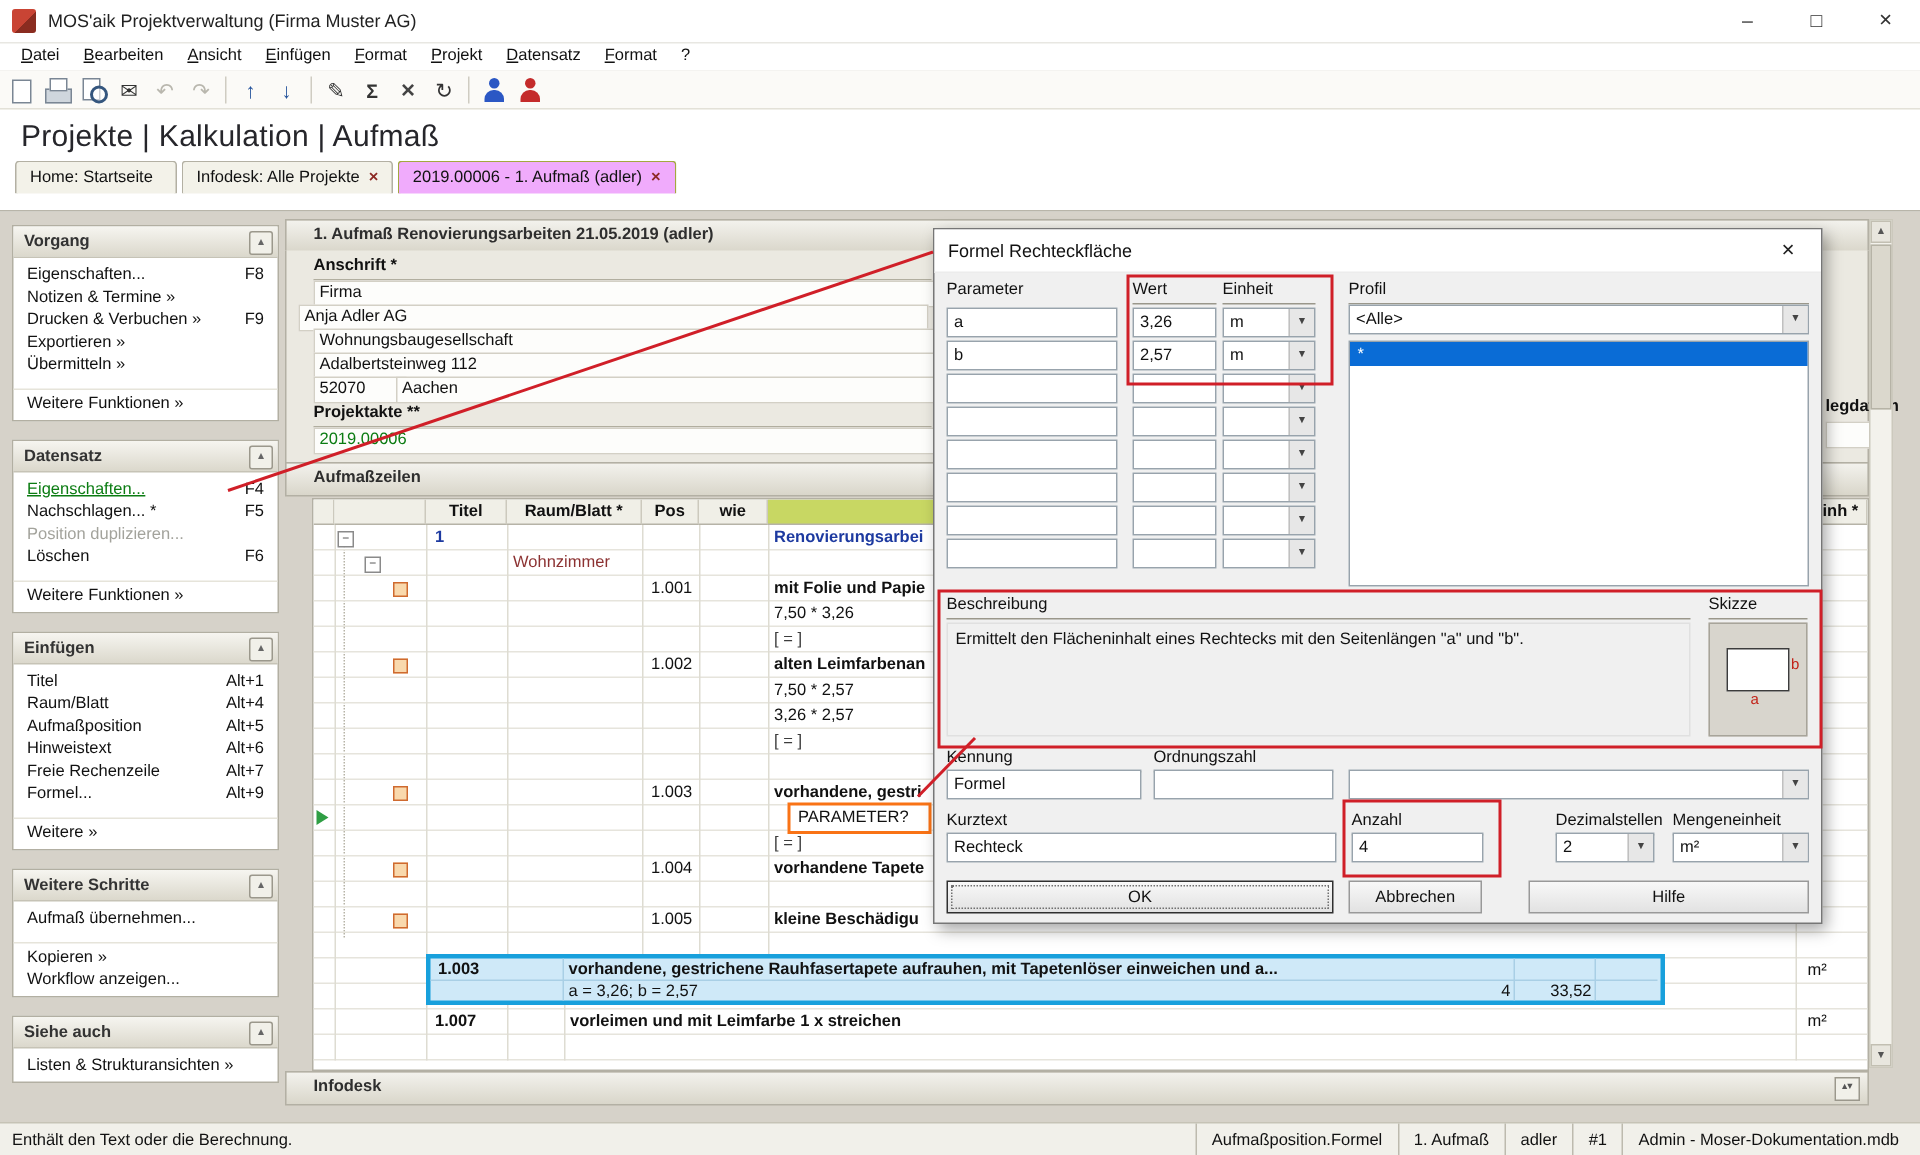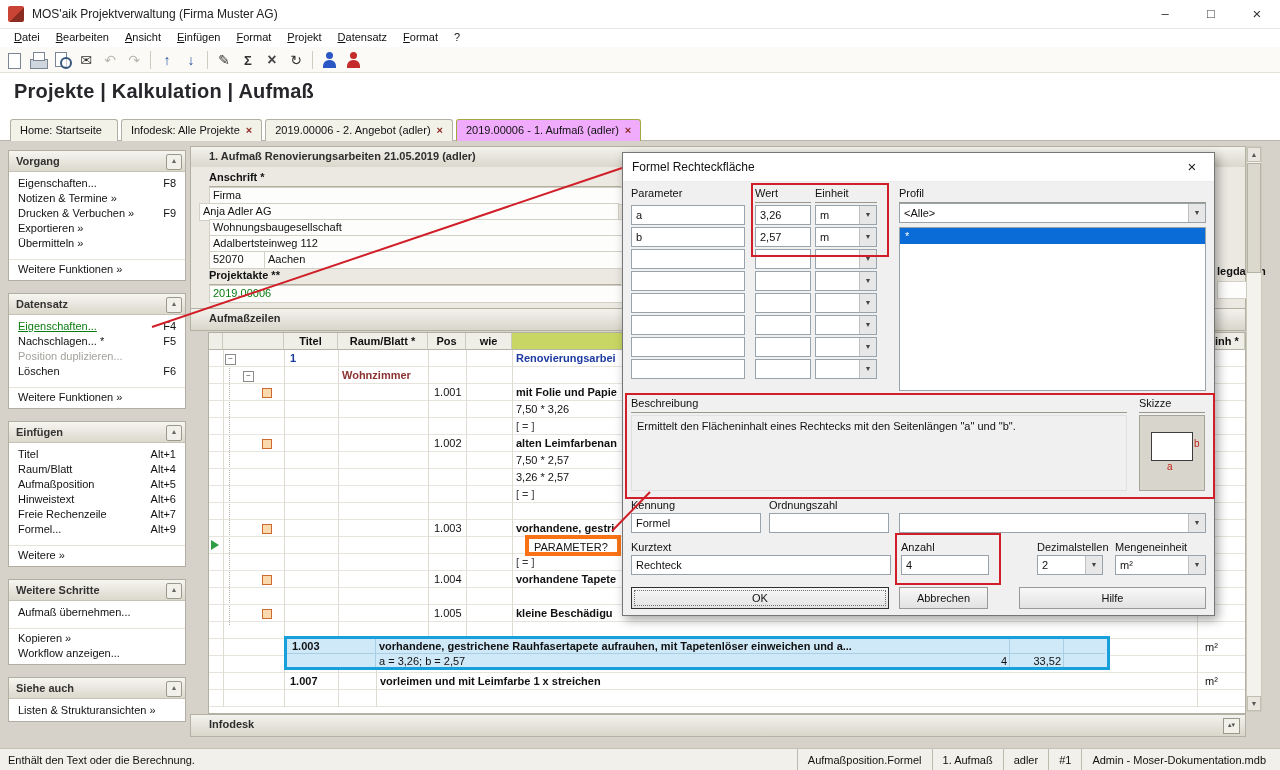--- a/index.html
+++ b/index.html
@@ -33,22 +33,22 @@
   .icon-edit::before{content:"✎"}
   .icon-sum::before{content:"Σ";font-weight:bold;font-size:13px}
   .icon-del::before{content:"×";font-size:16px;font-weight:bold;color:#444}
   .icon-refresh::before{content:"↻"}
   .icon-user::before{content:"";position:absolute;left:9px;top:3px;width:7px;height:7px;border-radius:50%;background:var(--c)}
   .icon-user::after{content:"";position:absolute;left:6px;top:11px;width:13px;height:8px;border-radius:6px 6px 0 0;background:var(--c)}
   .icon-user.blue{--c:#2b57c4}.icon-user.red{--c:#c42b2b}
 
   
   .whiteband{position:absolute;left:0;top:72px;width:1280px;height:68px;background:#fff;border-bottom:1px solid #b8b5a9}
-  .pagehead{position:absolute;left:14px;top:8px;font-size:20px;font-weight:bold;color:#26262b;letter-spacing:.2px}
-  .tabbar{position:absolute;left:10px;bottom:0;height:21px;display:flex;gap:3px}
+  .pagehead{position:absolute;left:14px;top:8px;font-size:20px;font-weight:normal;color:#26262b;letter-spacing:.2px}
+  .tabbar{position:absolute;left:10px;bottom:12px;height:21px;display:flex;gap:3px}
   .tab{height:21px;padding:0 9px;background:#f3f2e9;border:1px solid #b3b0a3;border-bottom:none;border-radius:3px 3px 0 0;line-height:20px;white-space:nowrap}
   .tab.r-active{background:#f0abfc;border-color:#a3a83f}
   .tab-close{color:#8d2a24;font-weight:bold;margin-left:6px}
 
   
   .panel{position:absolute;left:8px;width:176px;background:#fff;border:1px solid #b2afa2}
   .panel-h{height:20px;background:linear-gradient(#f6f5f0,#dbd8cc);border-bottom:1px solid #c6c3b6;font-weight:bold;line-height:20px;padding:0 7px;position:relative;color:#333}
   .panel-chevron{position:absolute;right:3px;top:3px;width:14px;height:14px;border:1px solid #9b988c;border-radius:2px;background:#f1f0e9;text-align:center;line-height:12px;font-size:8px;color:#666}
   .panel-chevron::before{content:"▴"}
   .panel-b{padding:4px 0 3px}
@@ -78,25 +78,25 @@
   .trow{position:relative;height:17px;border-bottom:1px solid #e6e4dc;box-sizing:border-box}
   .cell{position:absolute;top:0;height:17px;line-height:16px;white-space:nowrap}
   .c-titel{left:75px;width:54px;padding-left:6px}
   .c-raum{left:129px;width:90px;padding-left:4px}
   .c-pos{left:219px;width:38px;padding-left:6px}
   .c-wie{left:257px;width:46px;padding-left:4px}
   .c-desc{left:303px;width:454px;padding-left:4px}
   .c-desc2{left:167px;padding-left:4px}
   .c-einh{left:988px;width:48px;padding-left:8px}
   .r-title .c-titel,.r-title .c-desc{color:#1d3aa0;font-weight:bold}
-  .r-room .c-raum{color:#8c3232;font-weight:bold}
+  .r-room .c-raum{color:#8c3232;font-weight:normal}
   .r-pos .c-desc{font-weight:bold}
   .r-botpos .c-titel,.r-botpos .c-desc2{font-weight:bold}
   .r-eq .c-desc{color:#3c3c3c}
-  .r-param .c-desc{left:316px;width:96px;top:-2px;height:21px;line-height:17px;border:4px solid #f97316;background:#fff;padding-left:5px;z-index:2;box-sizing:border-box}
+  .r-param .c-desc{left:316px;width:96px;top:-2px;height:21px;line-height:17px;border:2px solid #f97316;background:#fff;padding-left:5px;z-index:2;box-sizing:border-box}
   .r-param::before{content:"";position:absolute;left:2px;top:3px;border-left:8px solid #2f9e44;border-top:5px solid transparent;border-bottom:5px solid transparent}
   .r-title::after{content:"−";position:absolute;left:16px;top:4px;width:9px;height:9px;border:1px solid #8a8a8a;background:#fff;font-size:8px;line-height:7px;text-align:center;color:#444}
   .r-room::after{content:"−";position:absolute;left:34px;top:4px;width:9px;height:9px;border:1px solid #8a8a8a;background:#fff;font-size:8px;line-height:7px;text-align:center;color:#444}
   .r-pos::after{content:"";position:absolute;left:53px;top:4px;width:8px;height:8px;border:1px solid #cf6a2f;background:#f9d9ad}
   .vl{position:absolute;width:1px;background:#dedcd2}
   .treeline{position:absolute;left:20px;top:22px;height:270px;width:0;border-left:1px dotted #b6b3a6}
 
   
   .resultbox{position:absolute;left:75px;top:303px;width:826px;height:34px;border:3px solid #18a0dc;background:#cfe9f8;z-index:5;box-sizing:border-box}
   .rb-row{position:absolute;left:0;width:818px;height:14px;line-height:14px;white-space:nowrap}
@@ -194,21 +194,20 @@
   <span class="tbi icon-user blue"></span>
   <span class="tbi icon-user red"></span>
 </div>
 
 <div class="whiteband">
   <div class="pagehead">Projekte | Kalkulation | Aufmaß</div>
   <div class="tabbar">
 
   <div class="tab"><span class="tab-label">Home: Startseite</span><span class="tab-close"></span></div>
       <div class="tab"><span class="tab-label">Infodesk: Alle Projekte</span><span class="tab-close">×</span></div>
-      <div class="tab"><span class="tab-label">2019.00006 - 2. Angebot (adler)</span><span class="tab-close">×</span></div>
       <div class="tab r-active"><span class="tab-label">2019.00006 - 1. Aufmaß (adler)</span><span class="tab-close">×</span></div>
     </div>
 </div>
 
 <div class="panel" style="top:150px">
   <div class="panel-h"><span>Vorgang</span><span class="panel-chevron"></span></div>
   <div class="panel-b">
 
   <div class="sb-item">
         <span class="sb-label">Eigenschaften...</span>

